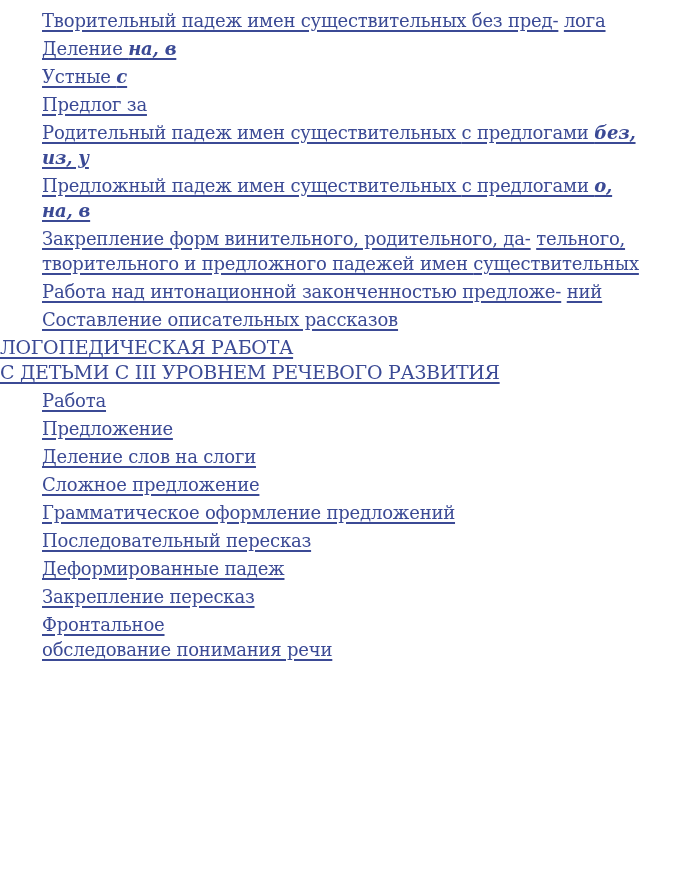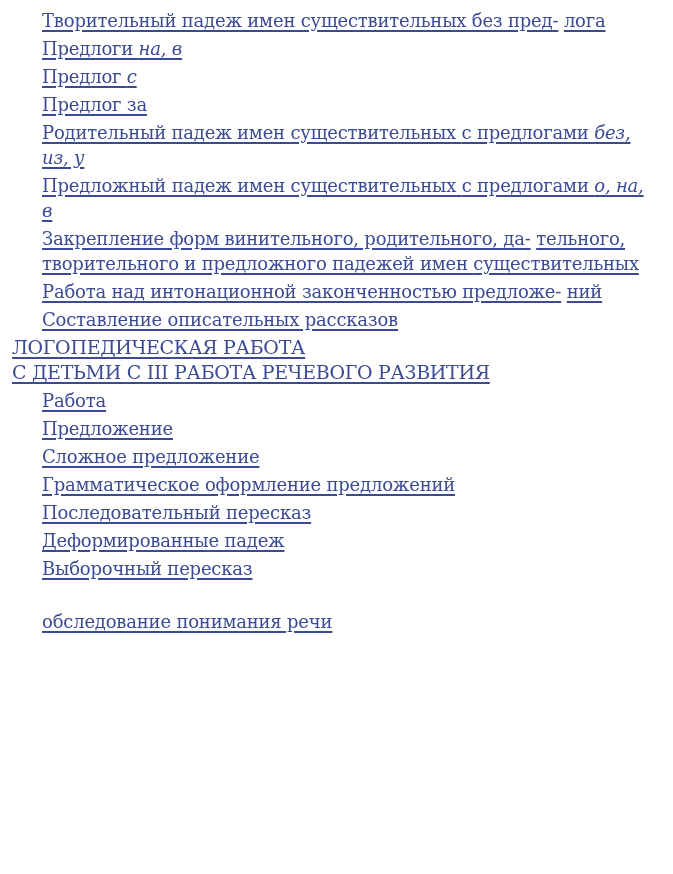--- a/index.html
+++ b/index.html
@@ -32,25 +32,25 @@
       cursor: pointer;
     }
     .item span.line {
       display: inline;
       text-decoration: underline;
       text-decoration-thickness: 1.5px;
       text-underline-offset: 3px;
     }
     .item .em {
       font-style: italic;
-      font-weight: normal;
+      font-weight: bold;
     }
     .heading {
       display: block;
-      padding-left: 12px;
+      padding-left: 0;
       font-size: 19px;
       line-height: 25px;
       margin-bottom: 3px;
       letter-spacing: -0.3px;
       cursor: pointer;
     }
     .heading span.line {
       text-decoration: underline;
       text-decoration-thickness: 1.5px;
       text-underline-offset: 3px;
@@ -61,25 +61,25 @@
 <body>
 
 <div class="toc">
 
   <a class="item">
     <span class="line block">Творительный падеж имен существительных без пред-</span>
     <span class="line">лога</span>
   </a>
 
   <a class="item">
-    <span class="line"><span>Предлоги </span><span class="em">на, в</span></span>
+    <span class="line"><span>Деление </span><span class="em">на, в</span></span>
   </a>
 
   <a class="item">
-    <span class="line"><span>Предлог </span><span class="em">с</span></span>
+    <span class="line"><span>Устные </span><span class="em">с</span></span>
   </a>
 
   <a class="item">
     <span class="line">Предлог за</span>
   </a>
 
   <a class="item">
     <span class="line block">Родительный падеж имен существительных </span>
     <span class="line"><span>с предлогами </span><span class="em">без, из, у</span></span>
   </a>
@@ -99,44 +99,47 @@
     <span class="line block">Работа над интонационной законченностью предложе-</span>
     <span class="line">ний</span>
   </a>
 
   <a class="item">
     <span class="line">Составление описательных рассказов</span>
   </a>
 
   <a class="heading">
     <span class="line block" style="display:inline-block;">ЛОГОПЕДИЧЕСКАЯ РАБОТА </span><br>
-    <span class="line">С ДЕТЬМИ С III РАБОТА РЕЧЕВОГО РАЗВИТИЯ</span>
+    <span class="line">С ДЕТЬМИ С III УРОВНЕМ РЕЧЕВОГО РАЗВИТИЯ</span>
   </a>
 
   <a class="item">
     <span class="line">Работа </span>
   </a>
   <a class="item">
     <span class="line">Предложение </span>
+  </a>
+  <a class="item">
+    <span class="line">Деление слов на слоги</span>
   </a>
   <a class="item">
     <span class="line">Сложное предложение</span>
   </a>
   <a class="item">
     <span class="line">Грамматическое оформление предложений</span>
   </a>
   <a class="item">
     <span class="line">Последовательный пересказ</span>
   </a>
   <a class="item">
     <span class="line">Деформированные падеж</span>
   </a>
   <a class="item">
-    <span class="line">Выборочный пересказ</span>
+    <span class="line">Закрепление пересказ</span>
   </a>
 
 
   <a class="item">
-    <br>
+    <span class="line block" style="display:inline-block;">Фронтальное </span><br>
     <span class="line">обследование понимания речи</span>
   </a>
 
 </div>
 
 </body></html>

